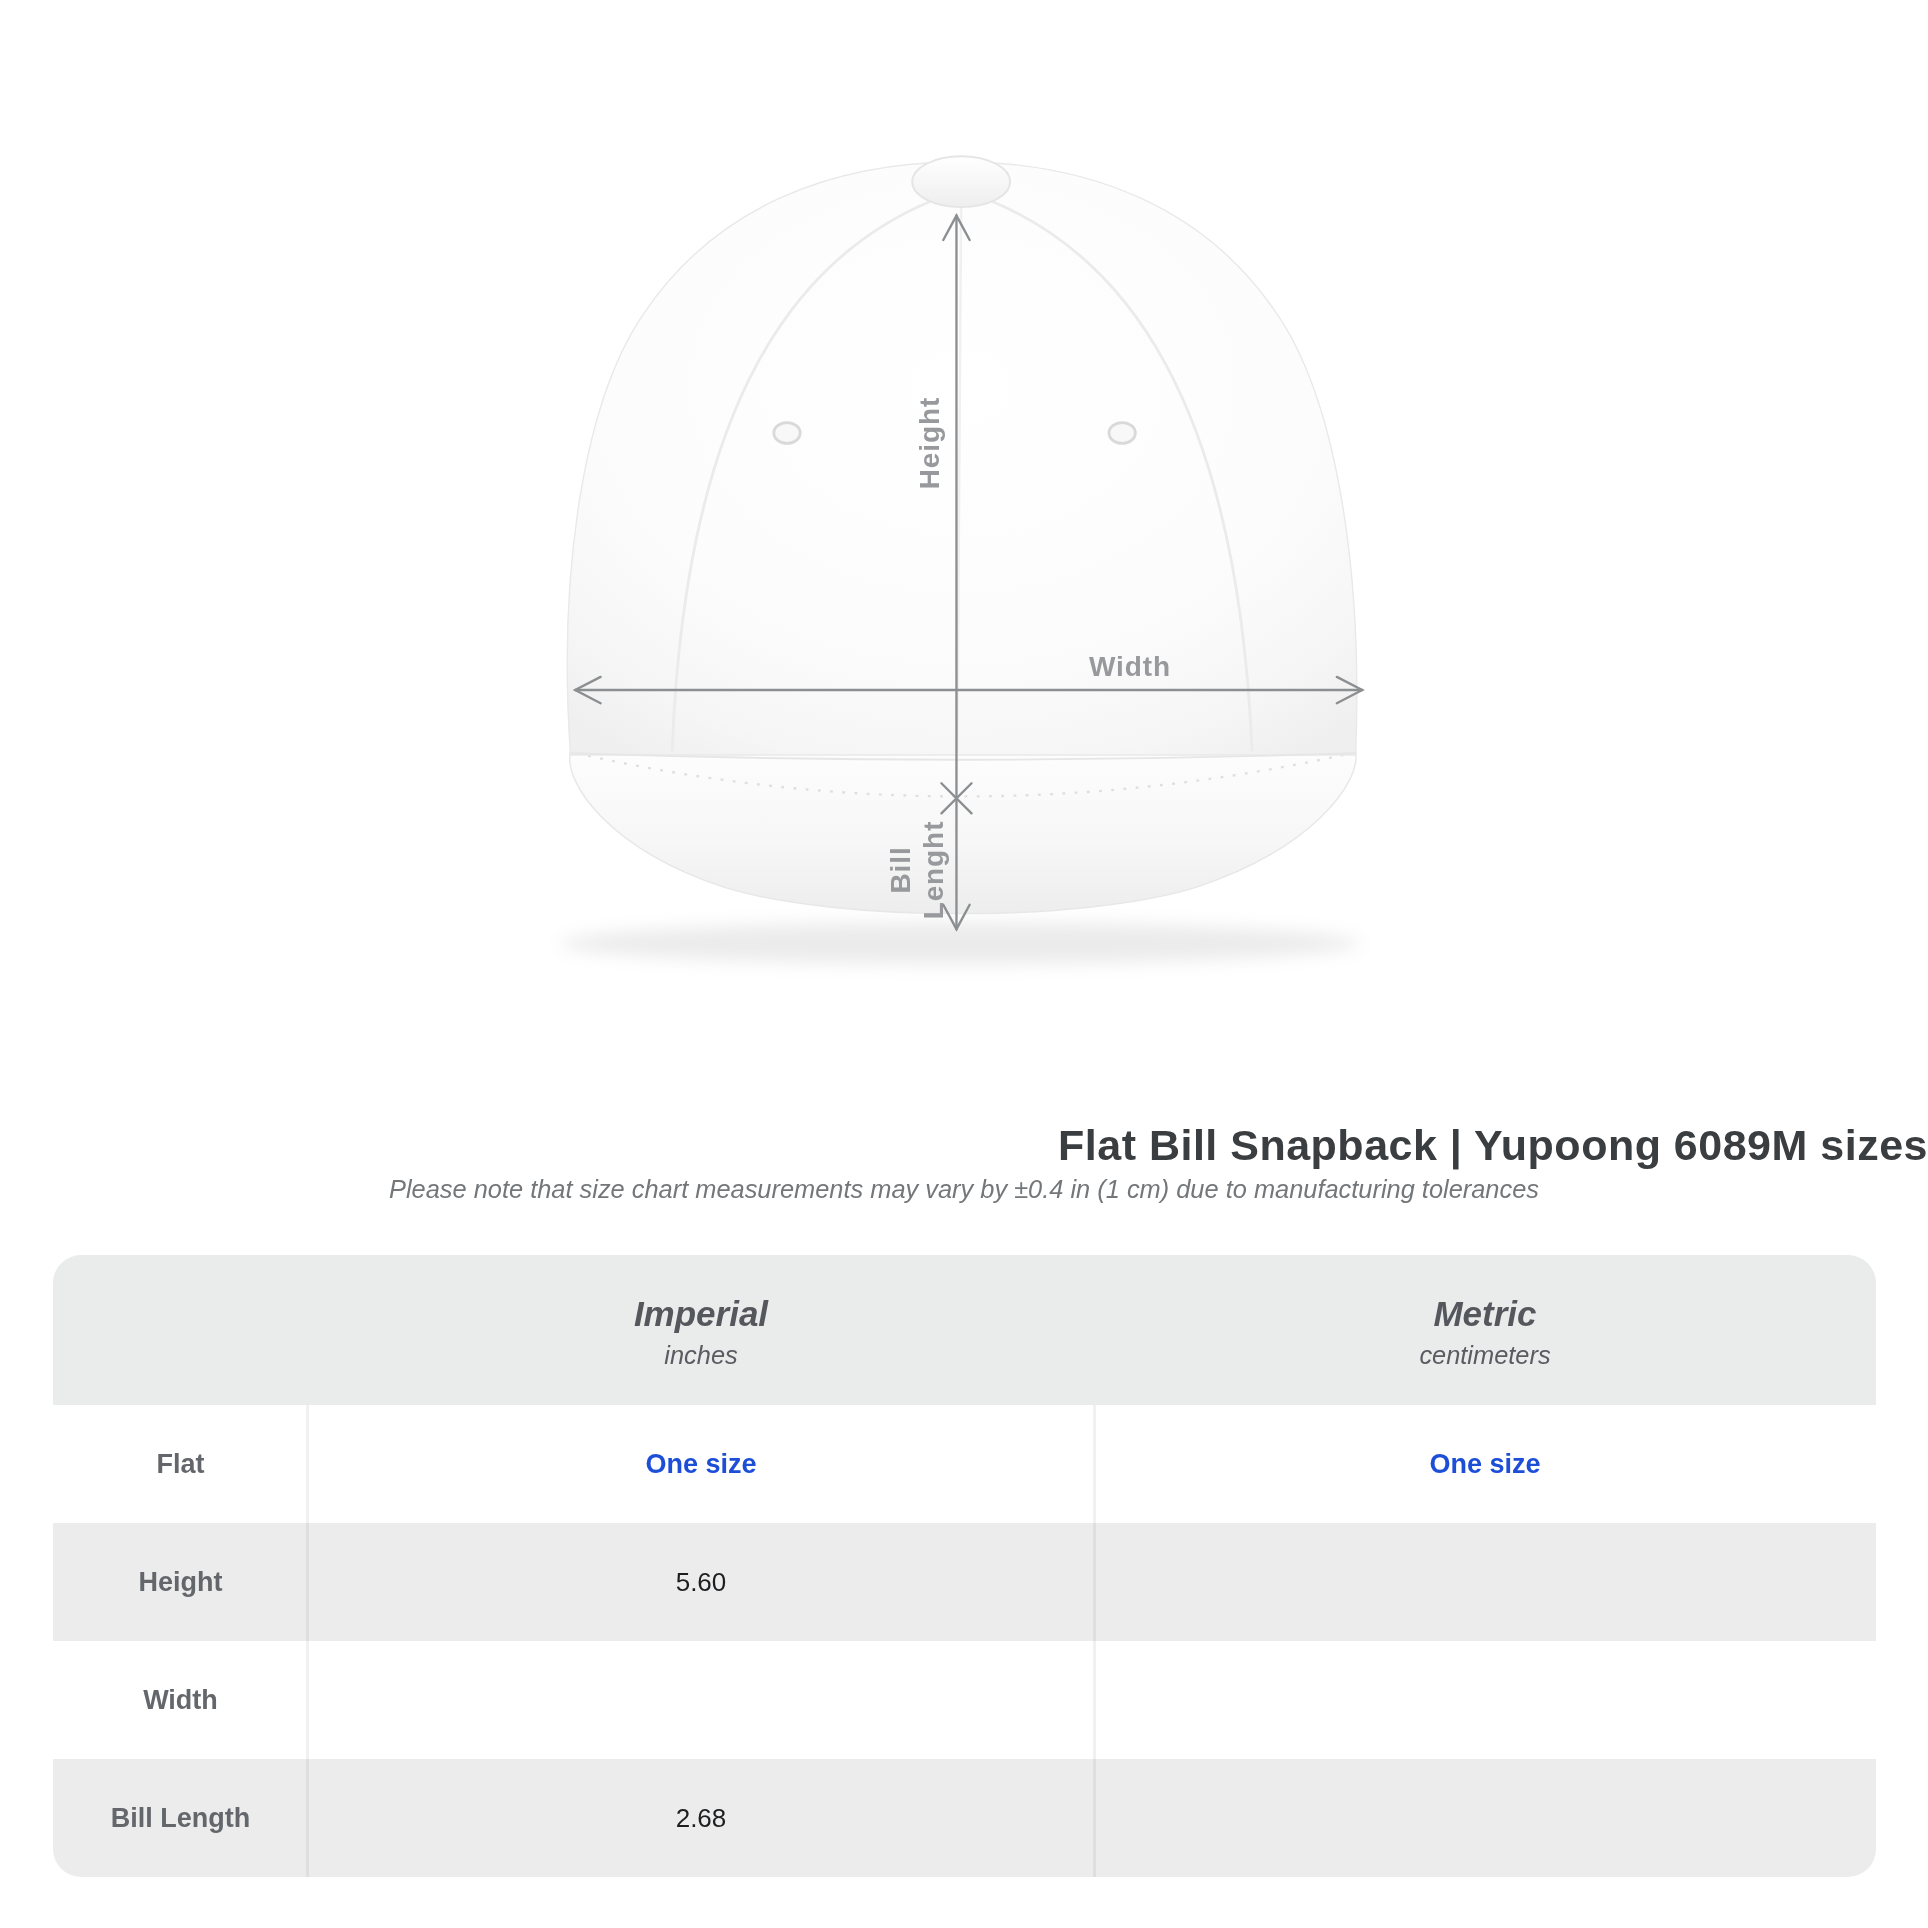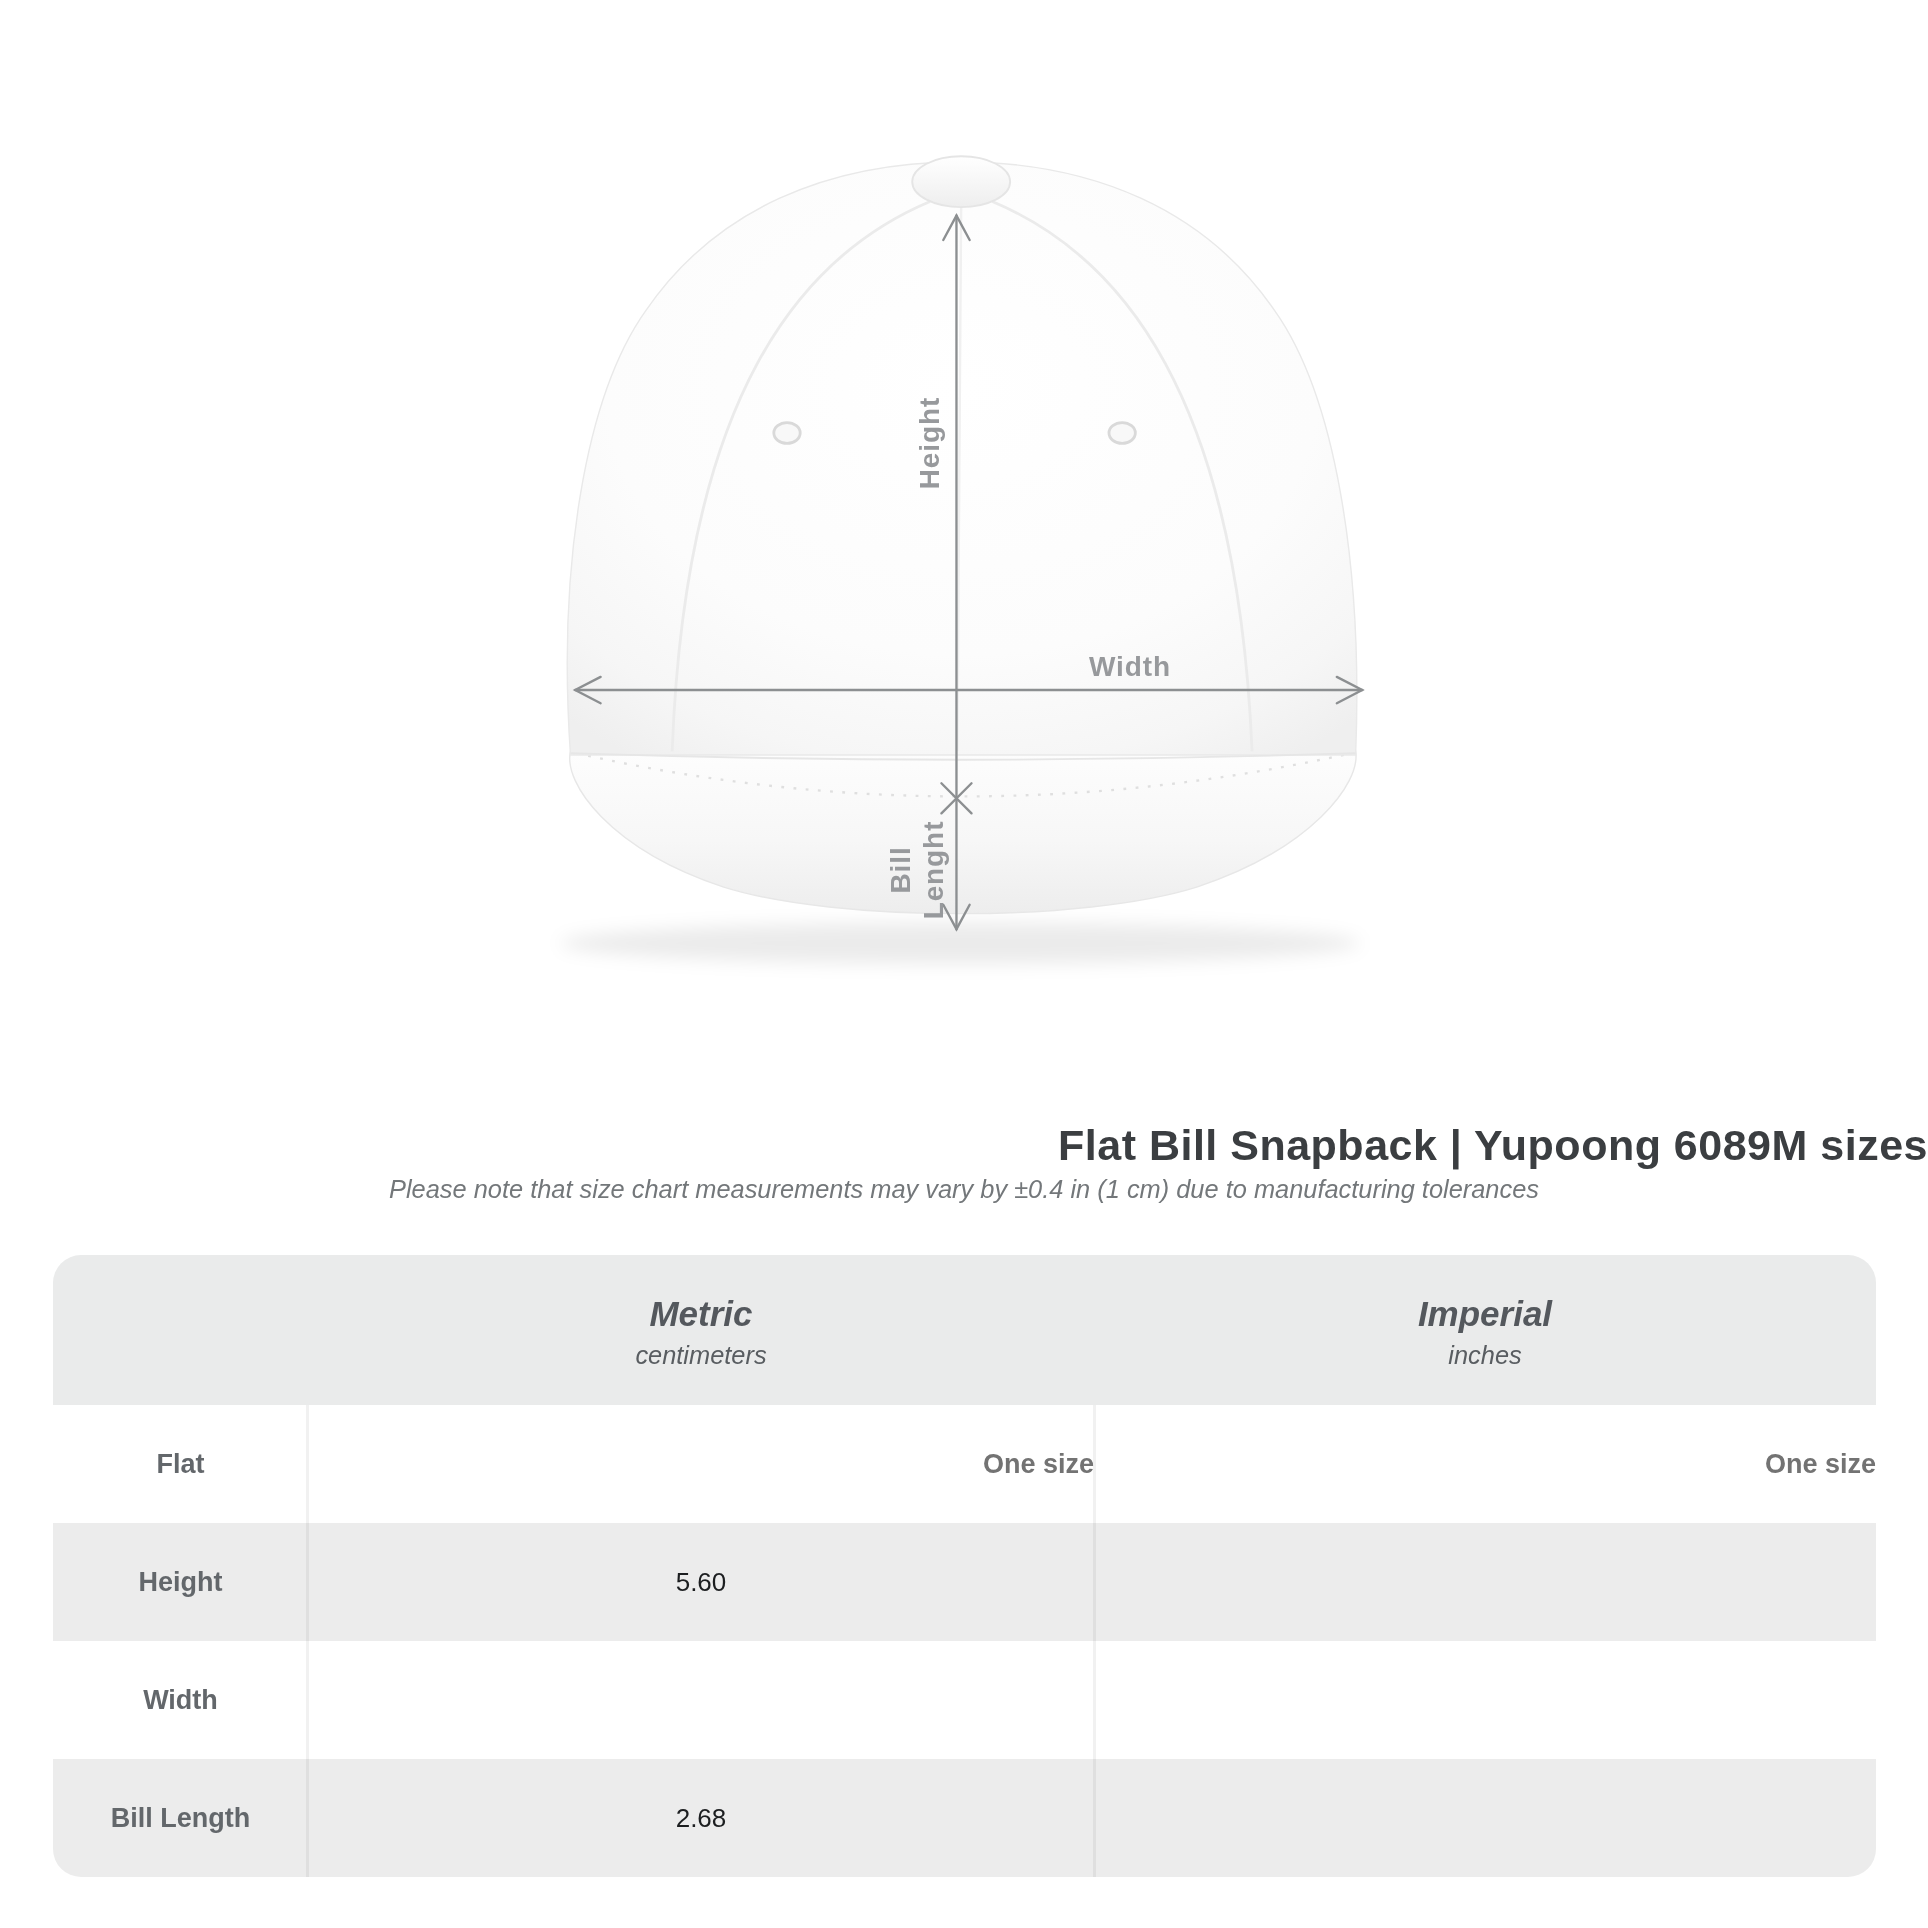--- a/index.html
+++ b/index.html
@@ -39,21 +39,21 @@
 
   .tbody { position:relative; }
   .trow {
     display:grid; grid-template-columns:255px 786px 782px; height:118px; align-items:center;
   }
   .trow.stripe { background:#ececec; }
   .trow.last { border-radius:0 0 28px 28px; }
   .cell { text-align:center; }
   .cell-label { font-size:27px; font-weight:700; color:#63676b; }
   .cell-value { font-size:26px; font-weight:400; color:#1c1e20; }
-  .trow.first .cell-value { font-weight:700; color:#737373; font-size:27px;text-align:right; }
+  .trow.first .cell-value { font-weight:700; color:#1d4ed8; font-size:27px; }
   .vline {
     position:absolute; top:0; bottom:0; width:2.8px; background:rgba(0,0,0,0.055);
   }
   .vline.v1 { left:253px; }
   .vline.v2 { left:1040px; }
 </style>
 </head>
 <body>
 
 <div class="page">
@@ -120,26 +120,26 @@
 
   <div class="measure-label vertical two-line" style="left:837px; top:837px; width:160px;"><span>Bill</span><br><span>Lenght</span></div>
 
   <div class="title">Flat Bill Snapback | Yupoong 6089M sizes</div>
   <div class="subtitle">Please note that size chart measurements may vary by ±0.4 in (1 cm) due to manufacturing tolerances</div>
 
   <div class="size-table">
     <div class="thead">
       <div class="h-cell"></div>
       <div class="h-cell">
+        <div class="h-title">Imperial</div>
+        <div class="h-unit">inches</div>
+      </div>
+      <div class="h-cell">
         <div class="h-title">Metric</div>
         <div class="h-unit">centimeters</div>
-      </div>
-      <div class="h-cell">
-        <div class="h-title">Imperial</div>
-        <div class="h-unit">inches</div>
       </div>
     </div>
 
     <div class="tbody">
       <div class="vline v1"></div>
       <div class="vline v2"></div>
 
       <div class="trow first">
         <div class="cell cell-label">Flat</div>
         <div class="cell cell-value">One size</div>

